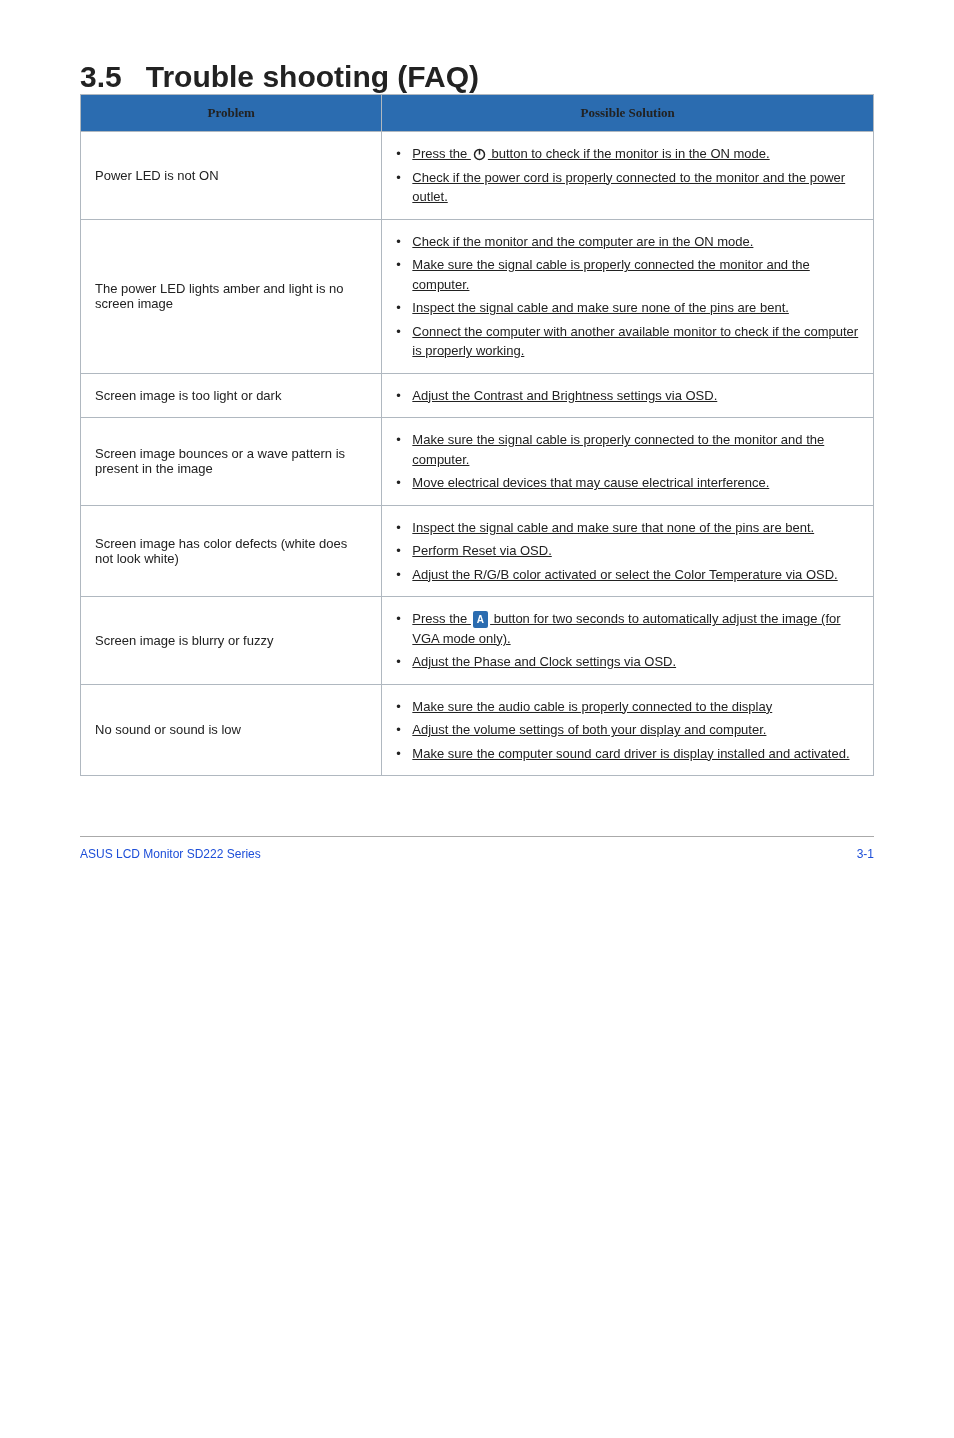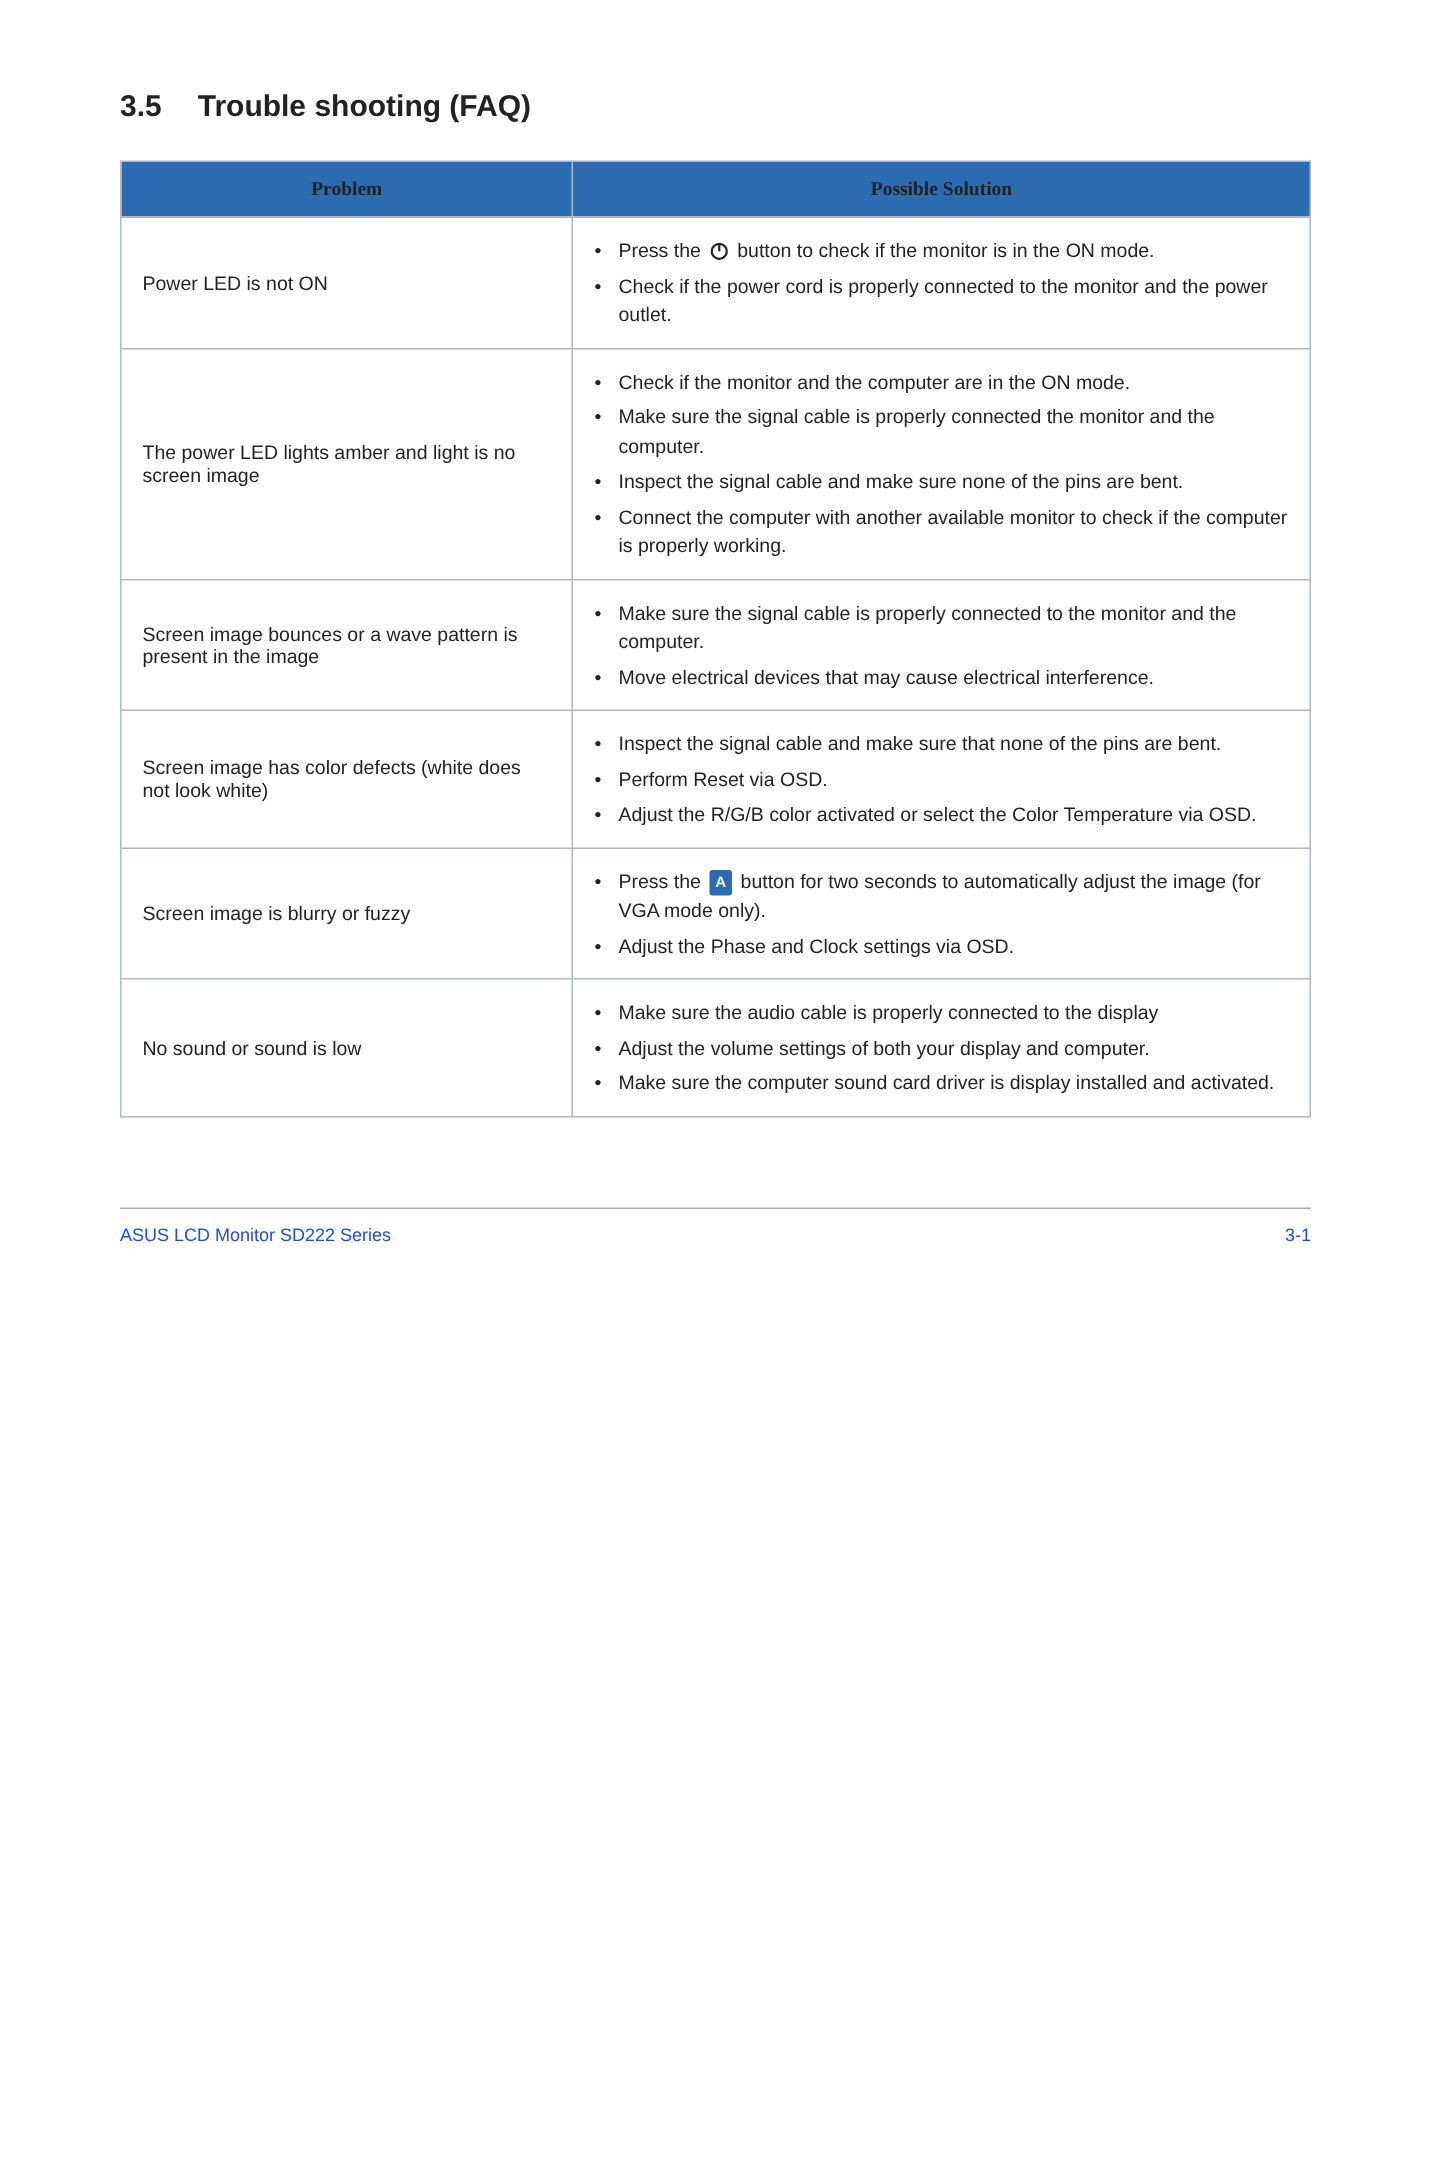--- a/index.html
+++ b/index.html
@@ -6,23 +6,22 @@
     body {
       font-family: Arial, Helvetica, sans-serif;
       font-size: 13px;
       background: #fff;
       color: #222;
       width: 954px;
       min-height: 1438px;
       padding: 60px 80px 60px 80px;
     }
     .page-title {
-      font-size: 20px;
+      font-size: 30px;
       font-weight: bold;
-      margin-bottom: 24px;
       color: #222;
     }
     .page-title span.section-num {
       margin-right: 24px;
     }
     table {
       width: 100%;
       border-collapse: collapse;
       border: 1.5px solid #b0b8c0;
     }
@@ -58,20 +57,21 @@
     }
     .solution-col ul {
       list-style: none;
       padding: 0;
       margin: 0;
     }
     .solution-col ul li {
       padding: 2px 0 2px 16px;
       position: relative;
       line-height: 1.5;
+      text-decoration: underline;
     }
     .solution-col ul li::before {
       content: "•";
       position: absolute;
       left: 0;
       top: 2px;
     }
     .footer {
       margin-top: 60px;
       border-top: 1px solid #aaa;
@@ -114,20 +114,28 @@
         <td class="solution-col">
           <ul>
             <li>Check if the monitor and the computer are in the ON mode.</li>
             <li>Make sure the signal cable is properly connected the monitor and the computer.</li>
             <li>Inspect the signal cable and make sure none of the pins are bent.</li>
             <li>Connect the computer with another available monitor to check if the computer is properly working.</li>
           </ul>
         </td>
       </tr>
       <tr>
+        <td class="problem-col">Screen image is too light or dark</td>
+        <td class="solution-col">
+          <ul>
+            <li>Adjust the Contrast and Brightness settings via OSD.</li>
+          </ul>
+        </td>
+      </tr>
+      <tr>
         <td class="problem-col">Screen image bounces or a wave pattern is present in the image</td>
         <td class="solution-col">
           <ul>
             <li>Make sure the signal cable is properly connected to the monitor and the computer.</li>
             <li>Move electrical devices that may cause electrical interference.</li>
           </ul>
         </td>
       </tr>
       <tr>
         <td class="problem-col">Screen image has color defects (white does not look white)</td>

